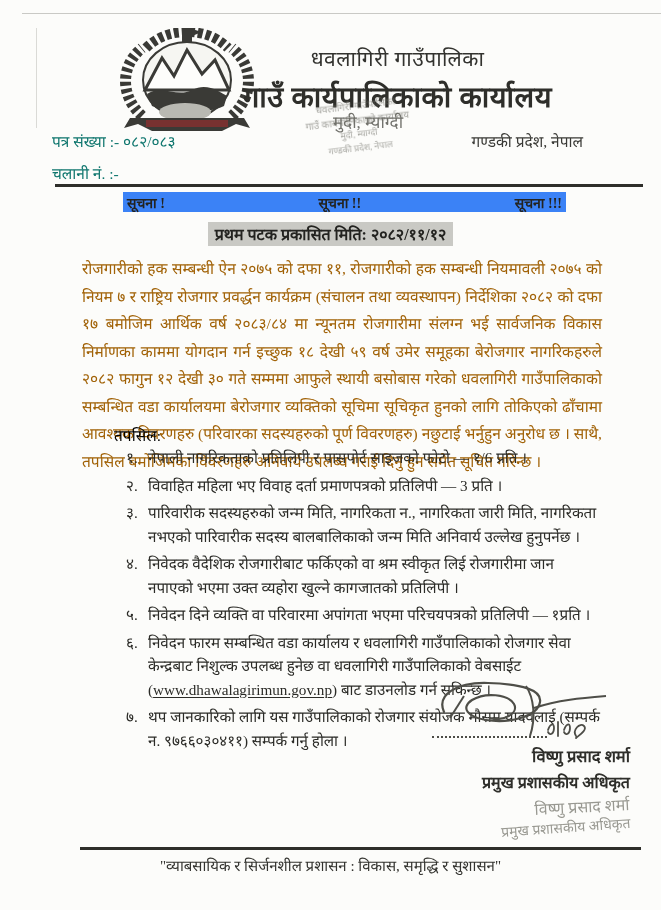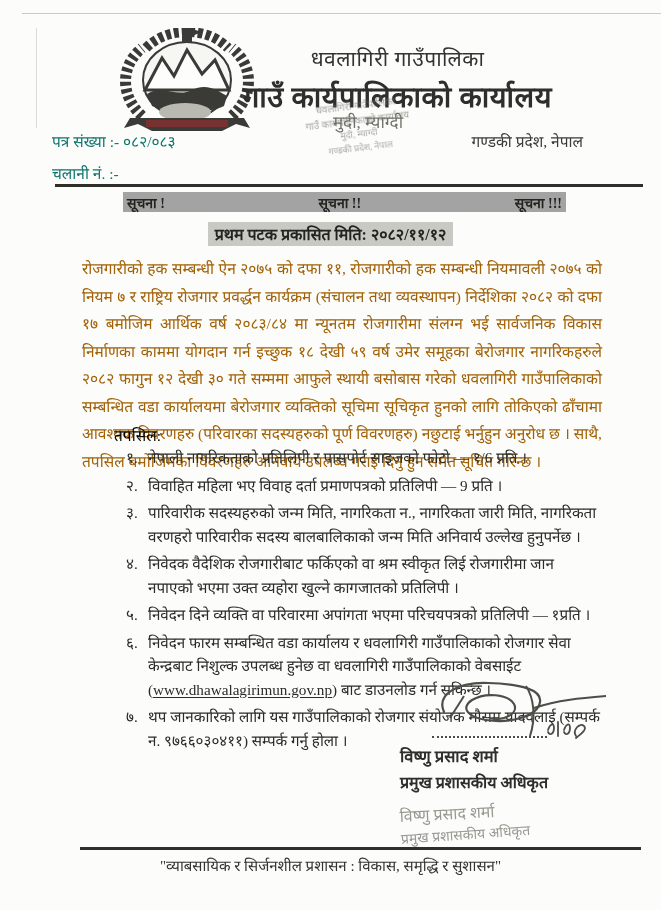--- a/index.html
+++ b/index.html
@@ -34,21 +34,21 @@
   .stamp .s2{font-size:9px;}
   .stamp .s3{font-size:9px;}
   .ref-left{position:absolute;left:52px;top:130px;font-size:15.5px;color:#0f766e;}
   .ref-left .row{margin-bottom:10px;}
   .province{position:absolute;right:78px;top:130px;font-size:15.5px;color:#3a3a36;}
   .head-rule{position:absolute;top:184px;left:55px;width:588px;height:3px;background:#2e2e2a;}
 
   
   .banner{
     position:absolute;top:192px;left:123px;width:443px;height:20px;
-    background:#a3a3a3;display:flex;justify-content:space-between;align-items:center;
+    background:#3b82f6;display:flex;justify-content:space-between;align-items:center;
     padding:0 4px;box-sizing:border-box;
     font-weight:bold;font-size:14px;color:#232320;
   }
   .published-wrap{position:absolute;top:222px;left:0;width:661px;text-align:center;}
   .published{
     display:inline-block;background:#c9c9c4;padding:1px 7px;
     font-weight:bold;font-size:16px;color:#232320;
   }
 
   
@@ -60,21 +60,21 @@
   .list{
     position:absolute;top:446px;left:126px;width:476px;
     font-size:15.2px;line-height:23.5px;color:#2b2b27;
   }
   .list .item{display:flex;margin-bottom:4px;}
   .list .num{width:22px;flex:none;}
   .list .txt{flex:1;text-align:left;}
   .weblink{color:#2b2b27;text-decoration:underline;text-underline-offset:2px;}
 
   
-  .sig-block{position:absolute;top:678px;left:400px;width:230px;text-align:left;}
+  .sig-block{position:absolute;top:678px;left:400px;width:230px;text-align:right;}
   .sig-svg{position:absolute;left:30px;top:0;}
   .sig-dots{
     position:absolute;left:32px;top:58px;width:115px;
     border-bottom:2.5px dotted #4c4c46;
   }
   .sig-name{margin-top:66px;font-size:16.5px;font-weight:bold;color:#2e2e2a;}
   .sig-title{margin-top:4px;font-size:16px;font-weight:bold;color:#2e2e2a;}
   .sig-stamp{transform:rotate(-3deg);color:#77776e;opacity:.75;margin-top:6px;}
   .sig-stamp .n{font-size:16px;}
   .sig-stamp .t{font-size:14px;transform:rotate(-1deg);}
@@ -162,25 +162,25 @@
 
   <div class="tapasil">तपसिल:</div>
 
   <div class="list">
     <div class="item">
       <span class="num">१.</span>
       <span class="txt">नेपाली नागरिकताको प्रतिलिपी र पासपोर्ट साइजको फोटो — १/6 प्रति ।</span>
     </div>
     <div class="item">
       <span class="num">२.</span>
-      <span class="txt">विवाहित महिला भए विवाह दर्ता प्रमाणपत्रको प्रतिलिपी — 9 प्रति ।</span>
+      <span class="txt">विवाहित महिला भए विवाह दर्ता प्रमाणपत्रको प्रतिलिपी — 3 प्रति ।</span>
     </div>
     <div class="item">
       <span class="num">३.</span>
-      <span class="txt">पारिवारीक सदस्यहरुको जन्म मिति, नागरिकता न., नागरिकता जारी मिति, नागरिकता वरणहरो पारिवारीक सदस्य बालबालिकाको जन्म मिति अनिवार्य उल्लेख हुनुपर्नेछ ।</span>
+      <span class="txt">पारिवारीक सदस्यहरुको जन्म मिति, नागरिकता न., नागरिकता जारी मिति, नागरिकता नभएको पारिवारीक सदस्य बालबालिकाको जन्म मिति अनिवार्य उल्लेख हुनुपर्नेछ ।</span>
     </div>
     <div class="item">
       <span class="num">४.</span>
       <span class="txt">निवेदक वैदेशिक रोजगारीबाट फर्किएको वा श्रम स्वीकृत लिई रोजगारीमा जान नपाएको भएमा उक्त व्यहोरा खुल्ने कागजातको प्रतिलिपी ।</span>
     </div>
     <div class="item">
       <span class="num">५.</span>
       <span class="txt">निवेदन दिने व्यक्ति वा परिवारमा अपांगता भएमा परिचयपत्रको प्रतिलिपी — १प्रति ।</span>
     </div>
     <div class="item">

